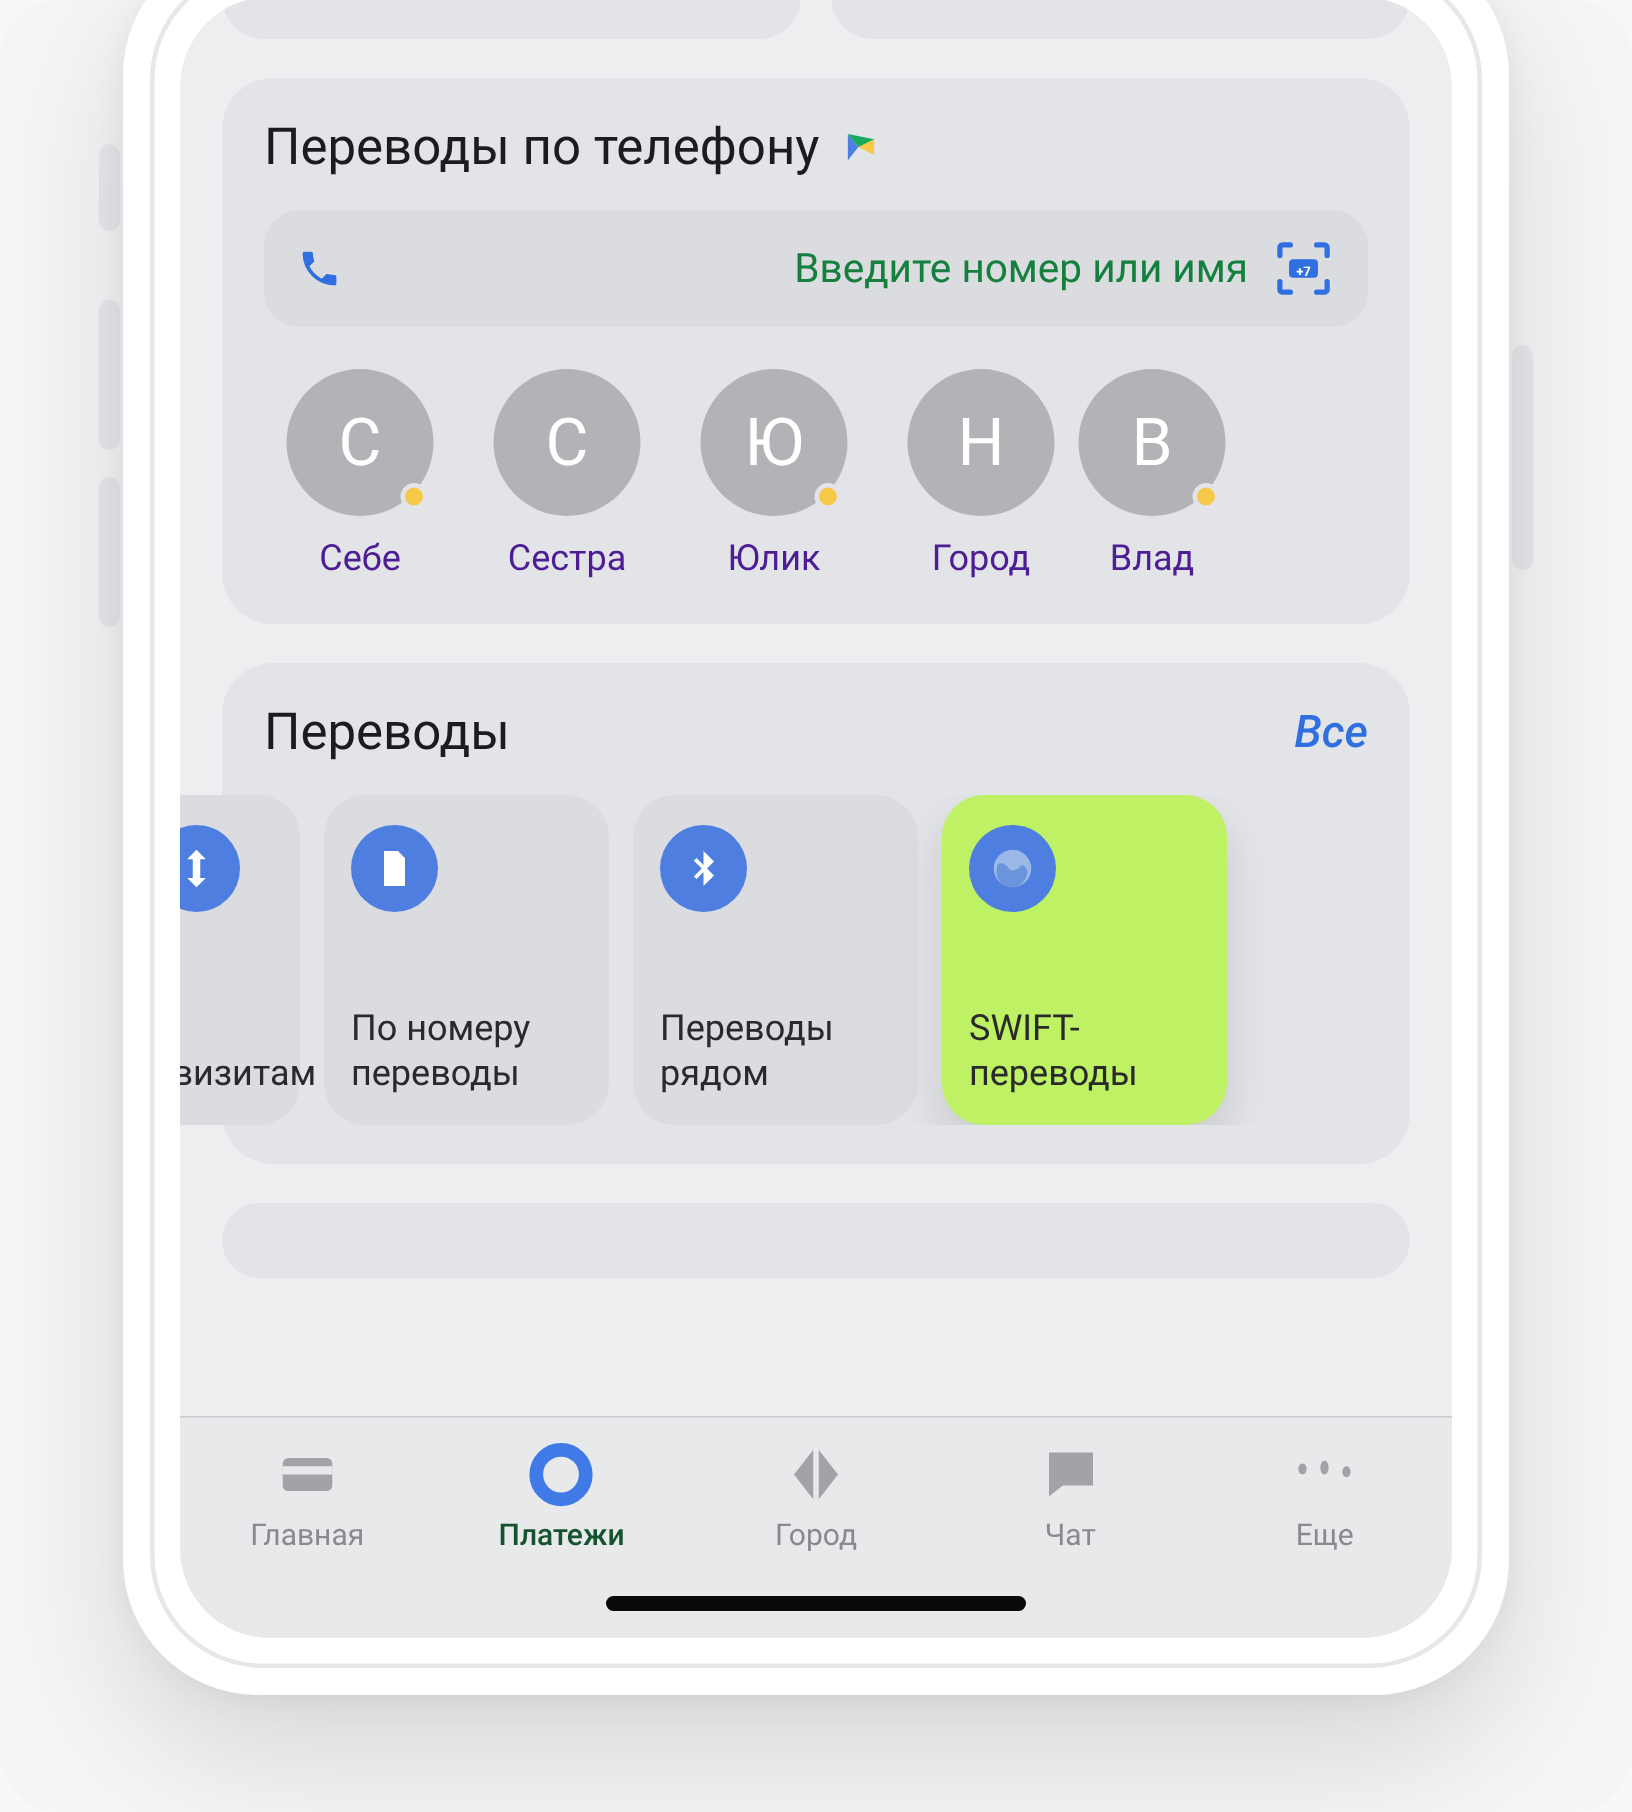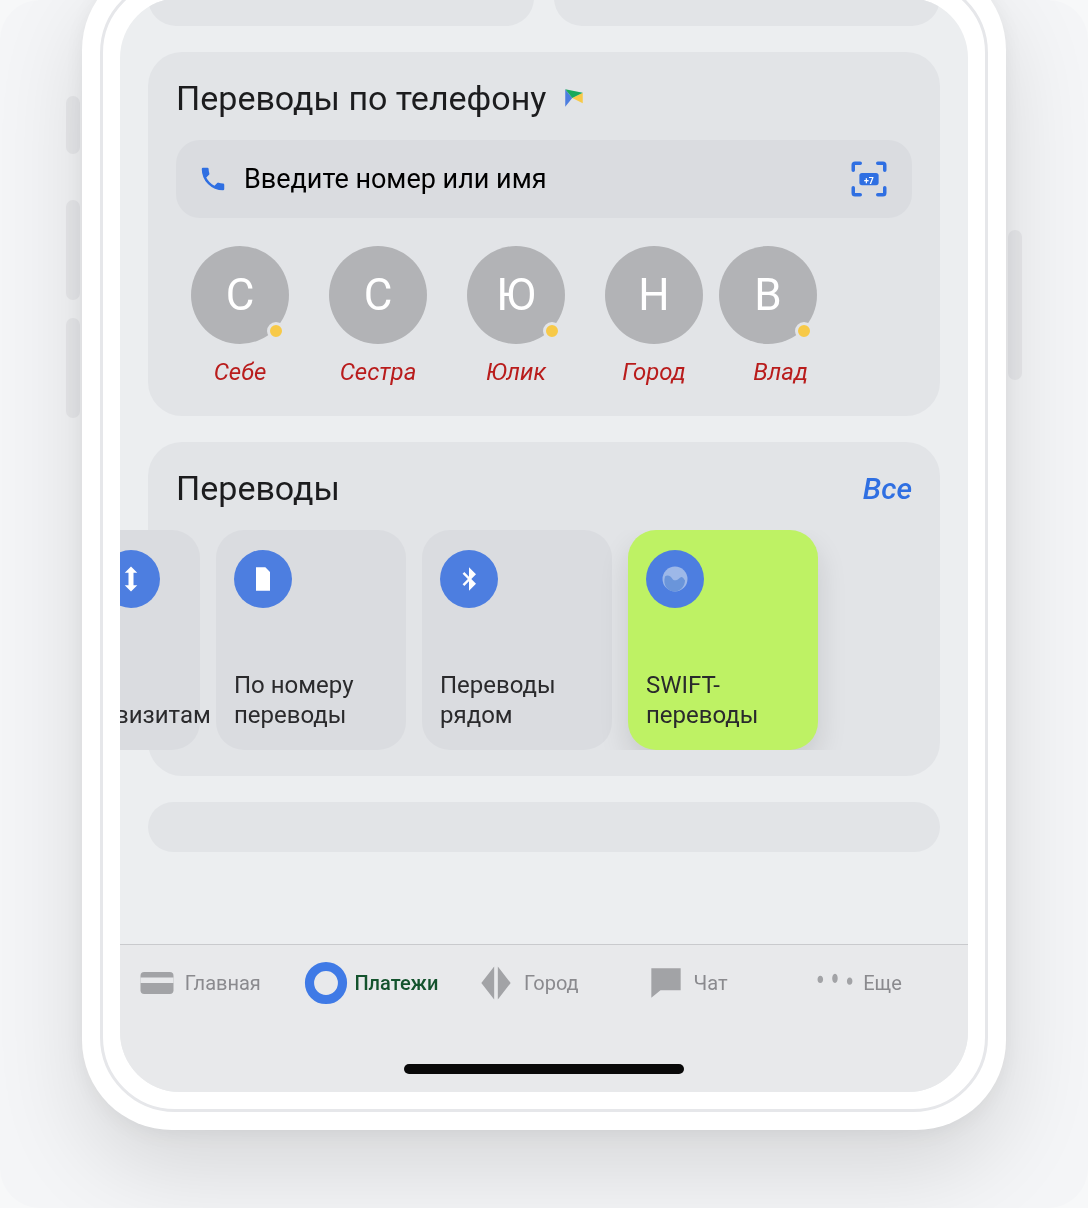--- a/index.html
+++ b/index.html
@@ -19,43 +19,43 @@
   .card-row-top { display:flex; gap:20px; padding:0 28px; margin-top:-28px; }
   .card-row-top .ghost { flex:1; height:56px; background:#e2e4e7; border-radius:28px; }
   
   .card { margin:26px 28px; background:#e2e4e7; border-radius:34px; padding:26px 28px 30px; }
   .card-header { display:flex; align-items:center; justify-content:space-between; margin-bottom:22px; }
   .card-title { font-size:34px; font-weight:400; color:#1c1c1e; display:flex; align-items:center; gap:14px; }
   .sbp-icon { width:28px; height:28px; }
   .link-all { font-size:30px; color:#2f6fe2; font-weight:500;font-style:italic; }
   
   .input-row { display:flex; align-items:center; background:#dadce0; border-radius:24px; height:78px; padding:0 22px; gap:16px; }
-  .input-row .ph { flex:1; font-size:27px; color:#000000; }
+  .input-row .ph { flex:1; font-size:27px; color:#15803d;text-align:right; }
   .phone-icon { width:30px; height:30px; color:#2f6fe2; }
   .scan-icon { width:42px; height:42px; color:#2f6fe2; }
   
   .contacts { display:flex; gap:10px; margin-top:28px; overflow:hidden; }
   .contact { flex:0 0 128px; width:128px; display:flex; flex-direction:column; align-items:center; }
   .avatar { width:98px; height:98px; border-radius:50%; background:#b2b3b6; color:#fff; font-size:44px; display:flex; align-items:center; justify-content:center; position:relative; font-weight:400;}
   .avatar .dot { position:absolute; right:4px; bottom:4px; width:18px; height:18px; border-radius:50%; background:#f7c948; border:3px solid #e2e4e7; }
-  .contact-name { margin-top:14px; font-size:24px; color:#b91c1c;font-style:italic; }
+  .contact-name { margin-top:14px; font-size:24px; color:#4c1d95; }
   .contact.cut { flex:0 0 80px; width:80px; }
-  .contact.cut .contact-name { width:80px; text-align:right; }
+  .contact.cut .contact-name { width:80px; text-align:center; }
   
   .tiles { display:flex; gap:16px; overflow:hidden; margin-left:-92px; }
   .tile { flex:0 0 190px; width:190px; height:220px; background:#dadce0; border-radius:28px; padding:20px 18px; display:flex; flex-direction:column; }
   .tile.first { flex:0 0 116px; width:116px; }
   .tile .ticon { width:58px; height:58px; border-radius:50%; background:#4d7ee0; display:flex; align-items:center; justify-content:center; color:#fff; margin-bottom:auto; }
   .tile .tlabel { font-size:24px; color:#2a2a2c; line-height:1.25; white-space:pre-line; margin-top:16px; }
   .tile.active { background:#bef264; box-shadow:0 14px 30px rgba(0,0,0,.12); }
   
   .card-next { margin:26px 28px 0; background:#e2e4e7; border-radius:34px; height:50px; }
   
   .tabbar { position:absolute; left:0; right:0; bottom:0; height:148px; background:#e8e9eb; border-top:1px solid #c9cacd; display:flex; justify-content:space-around; align-items:flex-start; padding-top:16px; }
-  .tab { display:flex; flex-direction:row; align-items:center; gap:6px; width:140px; }
+  .tab { display:flex; flex-direction:column; align-items:center; gap:6px; width:140px; }
   .tab svg { width:44px; height:44px; color:#a2a3a6; }
   .tab.active svg { color:#3f7ae6; }
   .tab span { font-size:20px; color:#8a8a8e; }
   .tab.active span { color:#14532d; font-weight:500; }
   .home-ind { position:absolute; left:50%; transform:translateX(-50%); bottom:18px; width:280px; height:10px; background:#090909; border-radius:10px; }
 </style>
 </head>
 <body>
 
 <div class="canvas">

